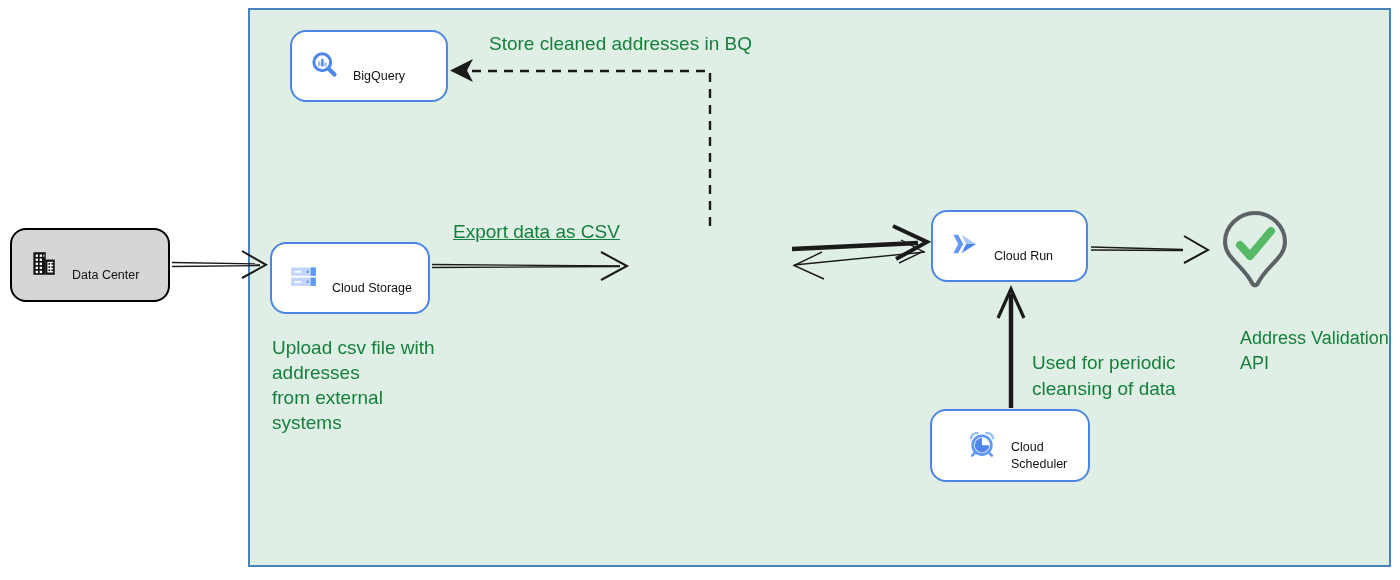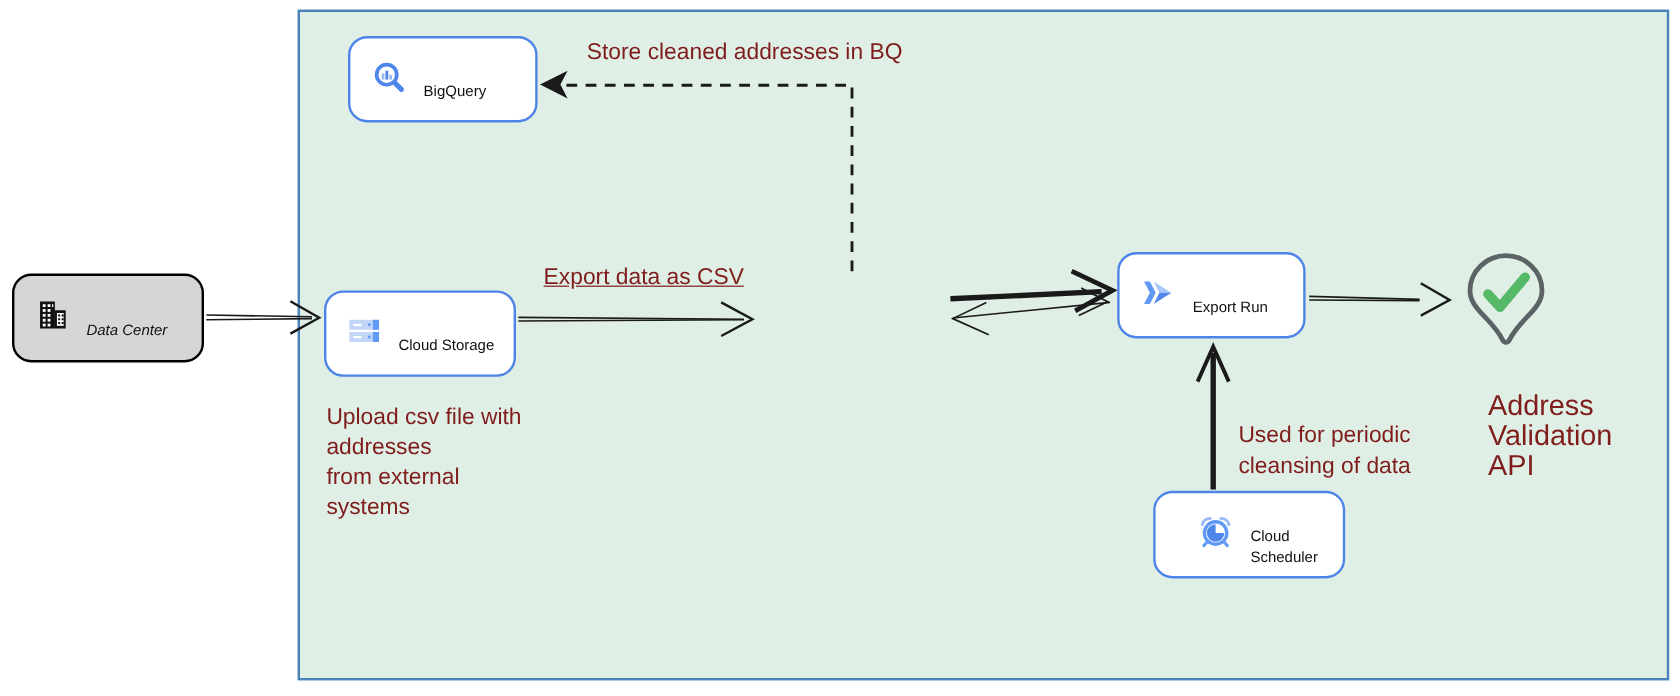--- a/index.html
+++ b/index.html
@@ -12,21 +12,21 @@
     background:#e0efe5;border:2px solid #4884bb;box-sizing:border-box;
   }
   .arrow-layer{position:absolute;left:0;top:0;width:1400px;height:580px;z-index:2;}
   .node{
     position:absolute;z-index:3;background:#fff;border:2px solid #4d84e8;
     border-radius:16px;display:flex;align-items:center;padding-left:18px;
     gap:15px;box-sizing:border-box;
   }
   .node.gray{background:#d6d6d6;border-color:#000;}
   .node-label{font-size:12.5px;line-height:1.3;color:#111;margin-top:20px;}
-  .note{position:absolute;z-index:3;white-space:pre-line;font-size:19px;color:#7f1d1d;}
+  .note{position:absolute;z-index:3;white-space:pre-line;font-size:19px;color:#15803d;}
   .pin-wrap{position:absolute;z-index:3;}
 </style>
 </head>
 <body>
 
 <div class="canvas">
 
   <div class="boundary"></div>
 
   <svg class="arrow-layer" width="1400" height="580" viewBox="0 0 1400 580">
@@ -64,21 +64,21 @@
       <line x1="1011" y1="408" x2="1011" y2="294" stroke-width="4.5"></line>
       <polyline points="998,318 1011,289 1024,318" stroke-width="3.2"></polyline>
     </g>
 
     <g>
       <path d="M710,226 L710,71 L464,71" stroke="#1a1a1a" stroke-width="2.4" stroke-dasharray="9,7" fill="none"></path>
       <polygon points="450,70.5 473,59 467,70.5 473,82" fill="#1a1a1a"></polygon>
     </g>
   </svg>
 
-  <div class="node gray" style="left:10px;top:228px;width:160px;height:74px;font-style:italic;">
+  <div class="node gray" style="left:10px;top:228px;width:160px;height:74px;">
     <span>
       <svg width="27" height="27" viewBox="0 0 24 24">
         <rect x="3" y="2" width="11" height="20" fill="#111"></rect>
         <g fill="#fff">
           <rect x="5" y="4" width="2.1" height="2.1"></rect>
             <rect x="8.6" y="4" width="2.1" height="2.1"></rect>
             <rect x="11.9" y="4" width="0.9" height="2.1"></rect>
           <rect x="5" y="7.6" width="2.1" height="2.1"></rect>
             <rect x="8.6" y="7.6" width="2.1" height="2.1"></rect>
           <rect x="5" y="11.2" width="2.1" height="2.1"></rect>
@@ -134,44 +134,44 @@
 
 
   <div class="node" style="left:931px;top:210px;width:157px;height:72px;">
     <span>
       <svg width="28" height="28" viewBox="0 0 24 24">
         <path d="M2,4 L6.2,4 L10.4,12 L6.2,20 L2,20 L6.2,12 Z" fill="#6199f7"></path>
         <path d="M9,4 L21.5,12 L13,12 Z" fill="#a9c8fa"></path>
         <path d="M13,12 L21.5,12 L9,20 Z" fill="#4e86ec"></path>
       </svg>
     </span>
-    <span class="node-label">Export Run</span>
+    <span class="node-label">Cloud Run</span>
   </div>
 
-  <div class="node" style="left:961px;top:409px;width:160px;height:73px;padding-left:36px;">
+  <div class="node" style="left:930px;top:409px;width:160px;height:73px;padding-left:36px;">
     <span>
       <svg width="28" height="28" viewBox="0 0 24 24">
         <path d="M2.5,7 A5.5,5.5 0 0 1 8.2,2.6" stroke="#9cbcf9" stroke-width="2.2" fill="none" stroke-linecap="round"></path>
         <path d="M21.5,7 A5.5,5.5 0 0 0 15.8,2.6" stroke="#9cbcf9" stroke-width="2.2" fill="none" stroke-linecap="round"></path>
         <line x1="5.8" y1="19.6" x2="3.6" y2="22" stroke="#6199f7" stroke-width="2.2" stroke-linecap="round"></line>
         <line x1="18.2" y1="19.6" x2="20.4" y2="22" stroke="#6199f7" stroke-width="2.2" stroke-linecap="round"></line>
         <circle cx="12" cy="13" r="8" fill="#fff" stroke="#6199f7" stroke-width="2.4"></circle>
         <path d="M12,13 L12,6.8 A6.2,6.2 0 1 0 18.2,13 Z" fill="#4e86ec"></path>
       </svg>
     </span>
     <span class="node-label">Cloud Scheduler</span>
   </div>
 
   <div class="pin-wrap" style="left:1221px;top:210px;">
     <svg width="68" height="96" viewBox="0 0 68 96">
       <path d="M34,3 C18,3 4,16 4,32 C4,48 22,55 31,73 C32.5,76 35.5,76 37,73 C46,55 64,48 64,32 C64,16 50,3 34,3 Z" fill="none" stroke="#5c6366" stroke-width="4"></path>
       <polyline points="19,35 29,46 50,21" fill="none" stroke="#55b968" stroke-width="8" stroke-linecap="round" stroke-linejoin="round"></polyline>
     </svg>
   </div>
-  <div class="note" style="left:1240px;top:326px;font-size:24px;line-height:25px;">Address Validation
+  <div class="note" style="left:1240px;top:326px;font-size:18px;line-height:25px;">Address Validation
 API</div>
 
   <div class="note" style="left:489px;top:33px;">Store cleaned addresses in BQ</div>
   <div class="note" style="left:453px;top:221px;text-decoration:underline;">Export data as CSV</div>
   <div class="note" style="left:272px;top:335px;line-height:25px;">Upload csv file with
 addresses
 from external
 systems</div>
   <div class="note" style="left:1032px;top:350px;line-height:26px;">Used for periodic
 cleansing of data</div>

